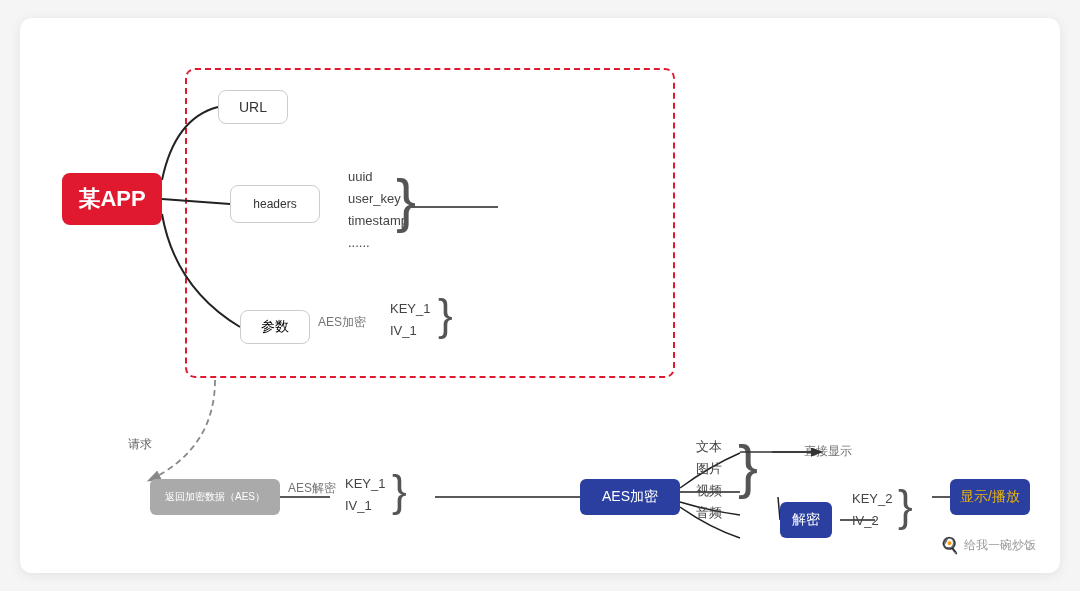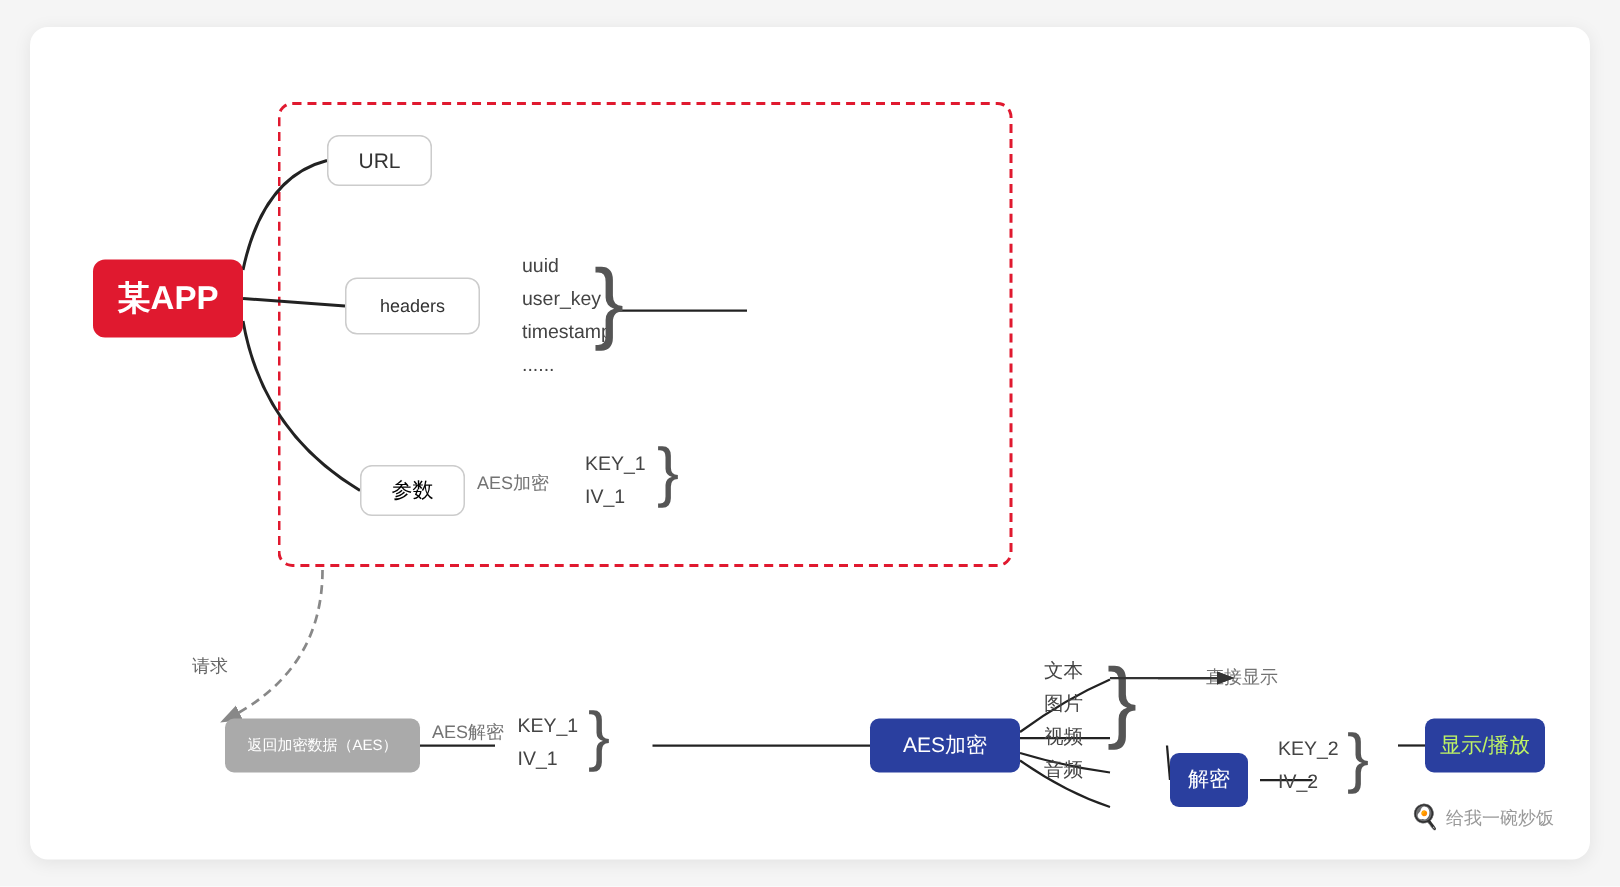--- a/index.html
+++ b/index.html
@@ -110,21 +110,21 @@
       color: white;
       border-radius: 6px;
       width: 52px;
       height: 36px;
       font-size: 14px;
       left: 760px;
       top: 484px;
     }
     .node-display {
       background: #2a3f9f;
-      color: #bef264;
+      color: #eab308;
       border-radius: 6px;
       width: 80px;
       height: 36px;
       font-size: 14px;
       left: 930px;
       top: 461px;
     }
     
     .dashed-box {
       position: absolute;

